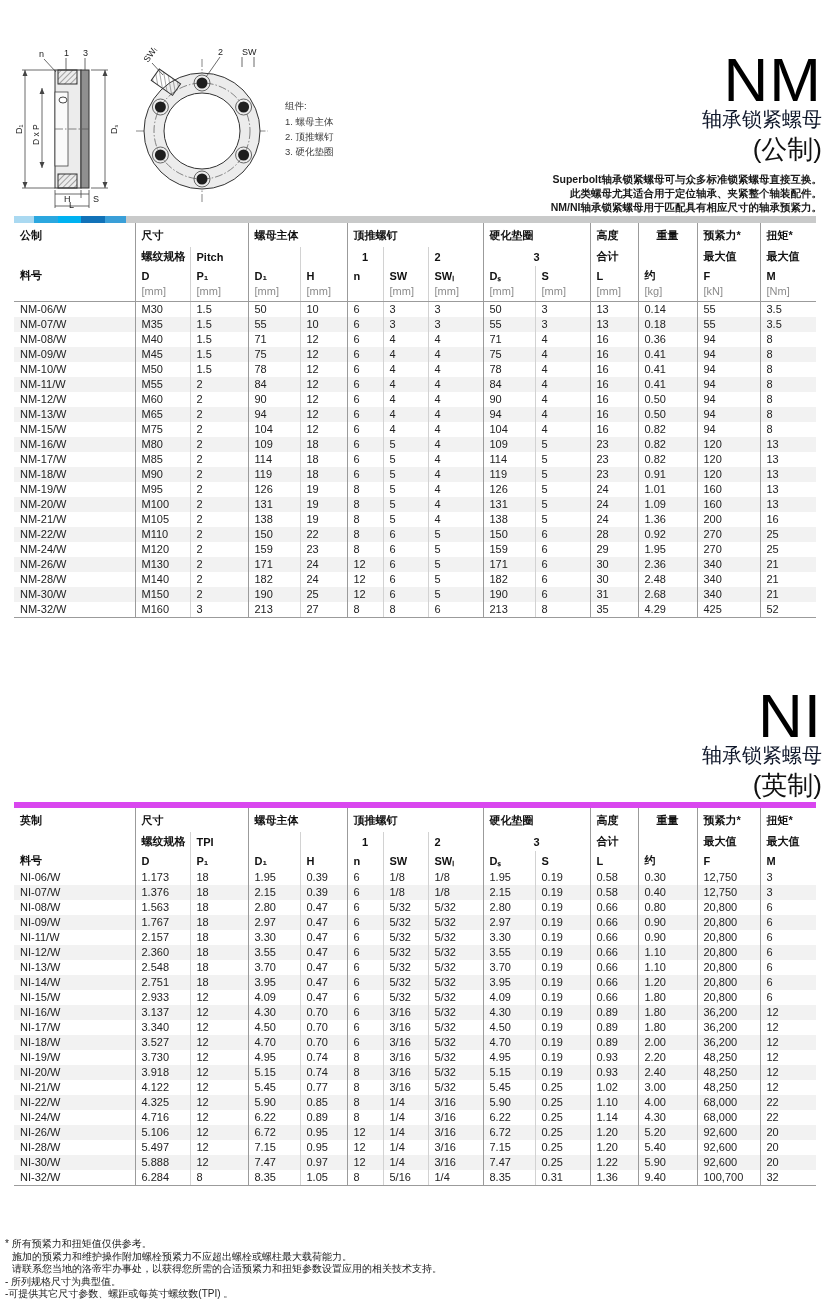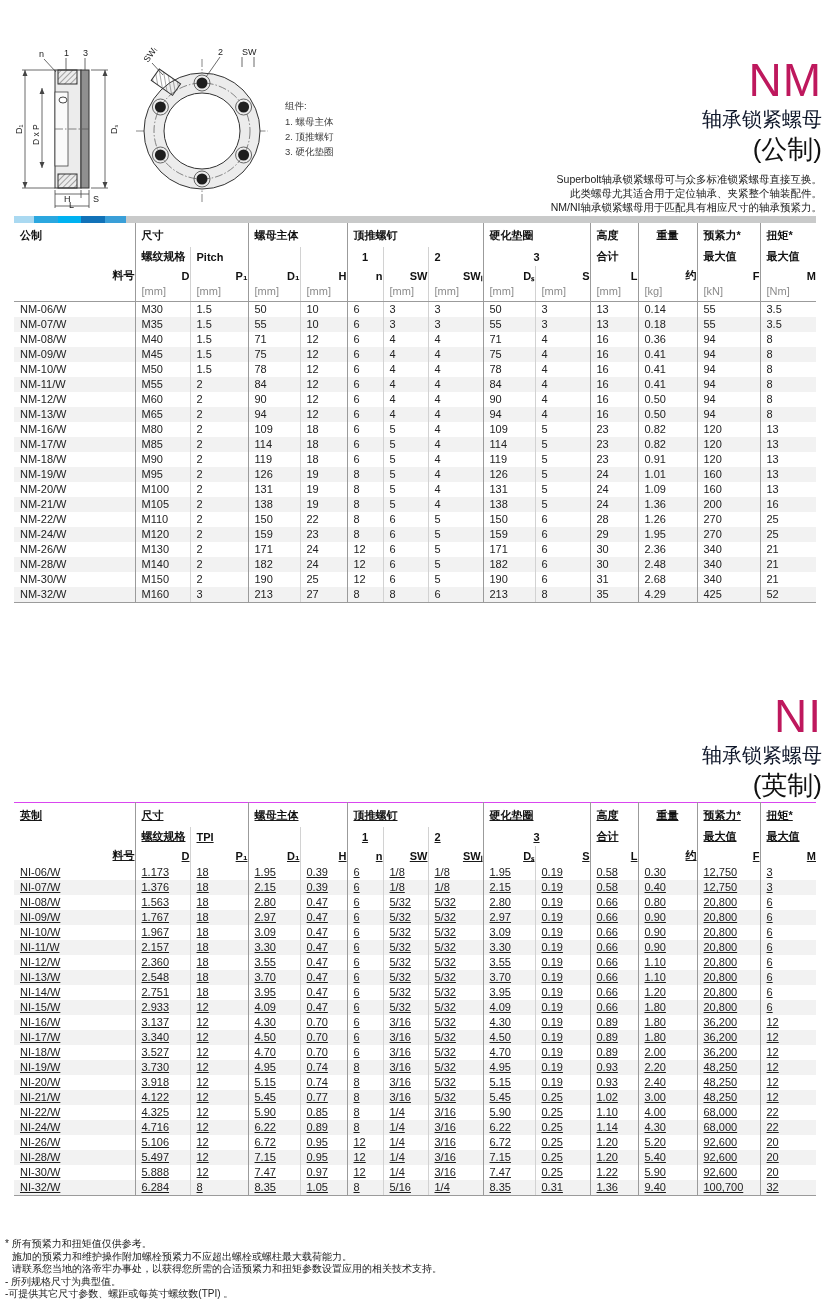--- a/index.html
+++ b/index.html
@@ -7,44 +7,44 @@
     position:relative; width:830px; height:1301px; overflow:hidden;
     font-family:"Liberation Sans", sans-serif; color:#1a1a1a; background:#fff;
   }
   
   .drawings { position:absolute; left:0; top:40px; width:830px; height:180px; }
   .svg-wrap { position:absolute; }
   .components { position:absolute; left:285px; top:58px; font-size:9.5px; color:#3c3c3c; line-height:15px; }
   .components .c-title { margin-bottom:1px; }
   
   .title-block { position:absolute; right:8px; text-align:right; }
-  .tb-code { font-size:46px; line-height:48px; font-weight:normal; letter-spacing:1px; color:#be185d;text-align:right; }
+  .tb-code { font-size:62px; line-height:48px; font-weight:normal; letter-spacing:1px; color:#000000;text-align:right; }
   .tb-title { font-size:20px; line-height:30px; color:#0f172a; }
   .tb-sub { font-size:26px; line-height:30px; color:#111; }
-  .tb-desc { margin-top:8px; font-size:10.5px; line-height:14px; color:#1a1a1a; }
+  .tb-desc { margin-top:8px; font-size:10.5px; line-height:14px; color:#1a1a1a;font-weight:bold; }
   
   .colorbar { position:absolute; left:14px; top:216px; width:802px; height:7px; display:flex; }
   .colorbar .seg { height:7px; }
   .colorbar .rest { flex:1; height:7px; }
   
   table.spec { position:absolute; left:14px; border-collapse:collapse; table-layout:fixed; width:802px; font-size:11px; }
   #nm-table { top:223px; }
-  #ni-table { top:802px; border-top:1px solid #d946ef;text-decoration:underline; }
+  #ni-table { top:802px; border-top:6px solid #d946ef; }
   table.spec col.c-part { width:121px; }
   table.spec col.c-d { width:55px; }  table.spec col.c-p1 { width:58px; }
   table.spec col.c-d1 { width:52px; } table.spec col.c-h { width:47px; }
   table.spec col.c-n { width:36px; }  table.spec col.c-sw { width:45px; }
   table.spec col.c-swl { width:55px; } table.spec col.c-ds { width:52px; }
   table.spec col.c-s { width:55px; }  table.spec col.c-l { width:48px; }
   table.spec col.c-wt { width:59px; } table.spec col.c-f { width:63px; }
   table.spec col.c-m { width:56px; }
   table.spec th { font-weight:bold; text-align:left; padding:0 0 0 6px; color:#111; }
   table.spec tr.h1 th { height:24px; vertical-align:middle; }
   table.spec tr.h2 th { height:19px; vertical-align:middle; }
-  table.spec tr.h3 th { height:19px; vertical-align:middle;text-align:right; }
+  table.spec tr.h3 th { height:19px; vertical-align:middle; }
   table.spec tr.h4 th { height:16px; vertical-align:top; font-weight:normal; color:#8b8b8b; border-bottom:1px solid #9b9b9b; }
   table.spec th.ctr { text-align:center; padding:0; }
   table.spec .g { border-left:1px solid #9b9b9b; }
   table.spec .s { border-left:1px solid #d2d2d2; }
   table.spec tbody td { height:15px; line-height:15px; padding:0 0 0 6px; color:#222; white-space:nowrap; overflow:hidden; }
   table.spec tbody tr:nth-child(even) { background:#f2f2f2; }
   table.spec tbody tr:last-child td { border-bottom:1px solid #9b9b9b; }
   
   .footnotes { position:absolute; left:5px; top:1238px; font-size:10px; line-height:12.5px; color:#222; }
   .footnotes .fn-indent { padding-left:7px; }
@@ -390,20 +390,36 @@
           <td class="s">4</td>
           <td class="s">4</td>
           <td class="g">94</td>
           <td class="s">4</td>
           <td class="g">16</td>
           <td class="g">0.50</td>
           <td class="g">94</td>
           <td class="g">8</td>
         </tr>
         <tr>
+          <td>NM-15/W</td>
+          <td class="g">M75</td>
+          <td class="s">2</td>
+          <td class="g">104</td>
+          <td class="s">12</td>
+          <td class="g">6</td>
+          <td class="s">4</td>
+          <td class="s">4</td>
+          <td class="g">104</td>
+          <td class="s">4</td>
+          <td class="g">16</td>
+          <td class="g">0.82</td>
+          <td class="g">94</td>
+          <td class="g">8</td>
+        </tr>
+        <tr>
           <td>NM-16/W</td>
           <td class="g">M80</td>
           <td class="s">2</td>
           <td class="g">109</td>
           <td class="s">18</td>
           <td class="g">6</td>
           <td class="s">5</td>
           <td class="s">4</td>
           <td class="g">109</td>
           <td class="s">5</td>
@@ -497,21 +513,21 @@
           <td class="g">M110</td>
           <td class="s">2</td>
           <td class="g">150</td>
           <td class="s">22</td>
           <td class="g">8</td>
           <td class="s">6</td>
           <td class="s">5</td>
           <td class="g">150</td>
           <td class="s">6</td>
           <td class="g">28</td>
-          <td class="g">1.26</td>
+          <td class="g">0.92</td>
           <td class="g">270</td>
           <td class="g">25</td>
         </tr>
         <tr>
           <td>NM-24/W</td>
           <td class="g">M120</td>
           <td class="s">2</td>
           <td class="g">159</td>
           <td class="s">23</td>
           <td class="g">8</td>
@@ -717,36 +733,20 @@
           <td class="s">5/32</td>
           <td class="s">5/32</td>
           <td class="g">2.97</td>
           <td class="s">0.19</td>
           <td class="g">0.66</td>
           <td class="g">0.90</td>
           <td class="g">20,800</td>
           <td class="g">6</td>
         </tr>
         <tr>
-          <td>NI-10/W</td>
-          <td class="g">1.967</td>
-          <td class="s">18</td>
-          <td class="g">3.09</td>
-          <td class="s">0.47</td>
-          <td class="g">6</td>
-          <td class="s">5/32</td>
-          <td class="s">5/32</td>
-          <td class="g">3.09</td>
-          <td class="s">0.19</td>
-          <td class="g">0.66</td>
-          <td class="g">0.90</td>
-          <td class="g">20,800</td>
-          <td class="g">6</td>
-        </tr>
-        <tr>
           <td>NI-11/W</td>
           <td class="g">2.157</td>
           <td class="s">18</td>
           <td class="g">3.30</td>
           <td class="s">0.47</td>
           <td class="g">6</td>
           <td class="s">5/32</td>
           <td class="s">5/32</td>
           <td class="g">3.30</td>
           <td class="s">0.19</td>

